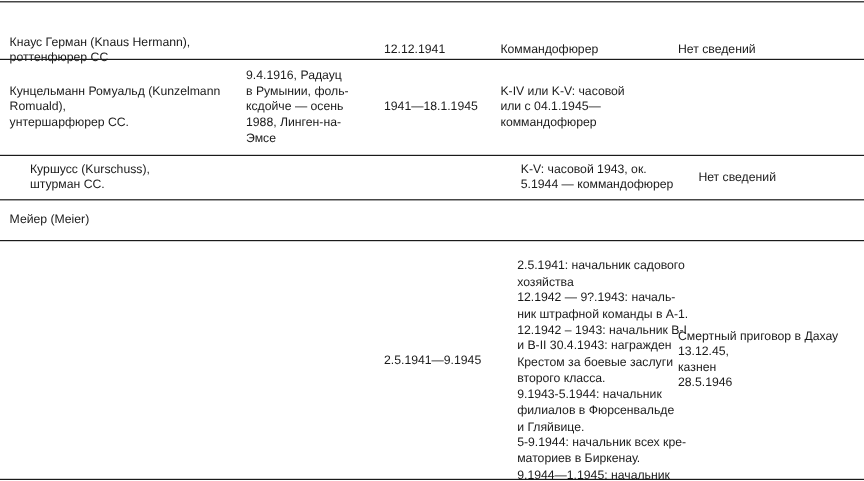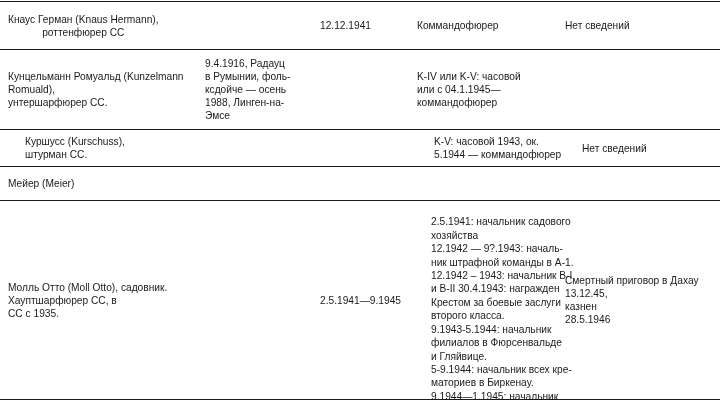--- a/index.html
+++ b/index.html
@@ -12,38 +12,39 @@
   .c2 { left:205px; width:110px; }
   .c3 { left:320px; width:92px; }
   .c4 { left:417px; width:145px; }
   .c5 { left:565px; width:155px; }
 </style>
 </head>
 <body>
 
 <div class="hline" style="top:1px;"></div>
 
-<div class="row" style="top:2px;height:47px;text-align:center;">
+<div class="row" style="top:18px;height:47px;">
   <div class="cell c1" style="top:0;height:47px;">Кнаус Герман (Knaus Hermann),
 роттенфюрер СС</div>
   <div class="cell c3" style="top:0;height:47px;">12.12.1941</div>
   <div class="cell c4" style="top:0;height:47px;">Коммандофюрер</div>
   <div class="cell c5" style="top:0;height:47px;">Нет сведений</div>
 </div>
 <div class="hline" style="top:49px;"></div>
 
 <div class="row" style="top:50px;height:79px;">
   <div class="cell c1" style="top:0;height:79px;">Кунцельманн Ромуальд (Kunzelmann
 Romuald),
 унтершарфюрер СС.</div>
   <div class="cell c2" style="top:0;height:79px;">9.4.1916, Радауц
 в Румынии, фоль-
 ксдойче — осень
 1988, Линген-на-
 Эмсе</div>
+  <div class="cell c3" style="top:0;height:79px;">1941—18.1.1945</div>
   <div class="cell c4" style="top:0;height:79px;">K-IV или K-V: часовой
 или с 04.1.1945—
 коммандофюрер</div>
 </div>
 <div class="hline" style="top:129px;"></div>
 
 <div class="row" style="top:130px;height:36px;margin-left:17px;">
   <div class="cell c1" style="top:0;height:36px;">Куршусс (Kurschuss),
 штурман СС.</div>
   <div class="cell c2" style="top:0;height:36px;"></div>
@@ -57,23 +58,20 @@
 <div class="row" style="top:167px;height:33px;">
   <div class="cell c1" style="top:0;height:33px;">Мейер (Meier)</div>
   <div class="cell c2" style="top:0;height:33px;"></div>
   <div class="cell c3" style="top:0;height:33px;"></div>
   <div class="cell c4" style="top:0;height:33px;"></div>
   <div class="cell c5" style="top:0;height:33px;"></div>
 </div>
 <div class="hline" style="top:200px;"></div>
 
 <div class="row" style="top:201px;height:198px;">
-  <div class="cell c1" style="top:0;height:198px;">Молль Отто (Moll Otto), садовник.
-Хауптшарфюрер СС, в
-СС с 1935.</div>
   <div class="cell c3" style="top:0;height:198px;">2.5.1941—9.1945</div>
   <div class="cell c4" style="top:16px;height:198px;line-height:13.4px;margin-left:14px;">2.5.1941: начальник садового
 хозяйства
 12.1942 — 9?.1943: началь-
 ник штрафной команды в А-1.
 12.1942 – 1943: начальник B-I
 и B-II 30.4.1943: награжден
 Крестом за боевые заслуги
 второго класса.
 9.1943-5.1944: начальник

